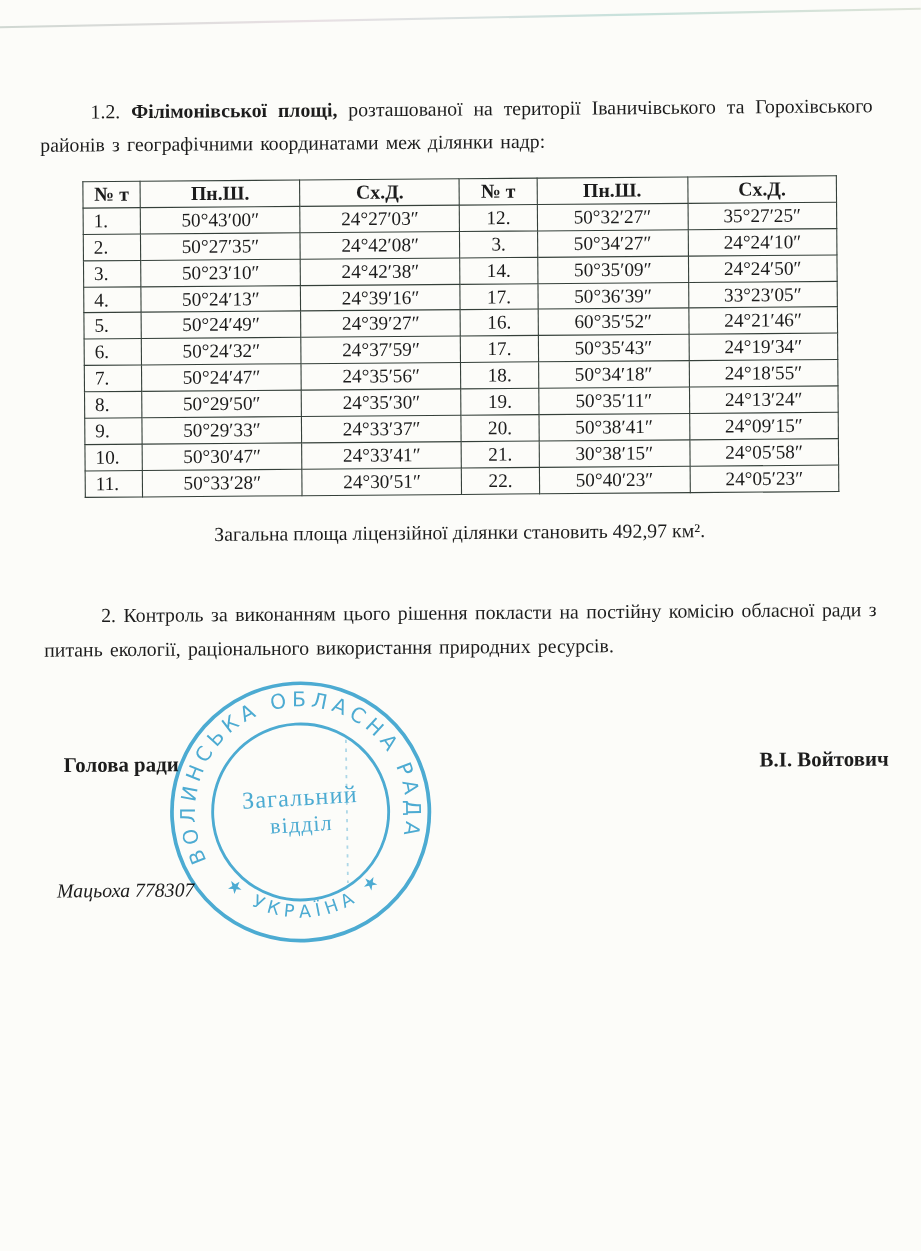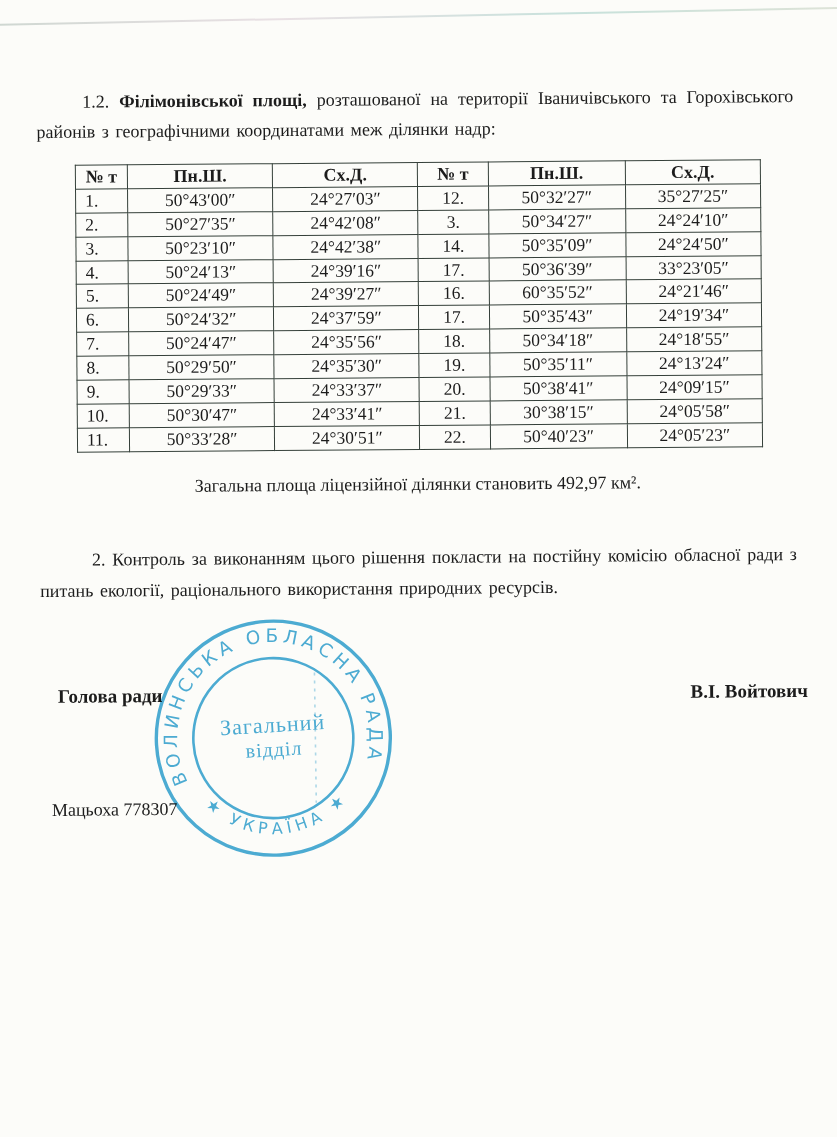--- a/index.html
+++ b/index.html
@@ -55,20 +55,21 @@
     text-align: center; font-size: 18px; margin: 0;
   }
   .sig-row {
     position: absolute; left: 57px; top: 683px; width: 750px;
     display: flex; justify-content: space-between;
     font-weight: bold; font-size: 19px;
   }
   .executor {
     position: absolute; left: 50px; top: 797px;
     font-size: 18px;
+    font-style: italic;
   }
   .stamp {
     position: absolute; left: 147px; top: 612px;
     width: 250px; height: 250px;
     mix-blend-mode: multiply;
     opacity: 0.88;
   }
 </style>
 </head>
 <body>

